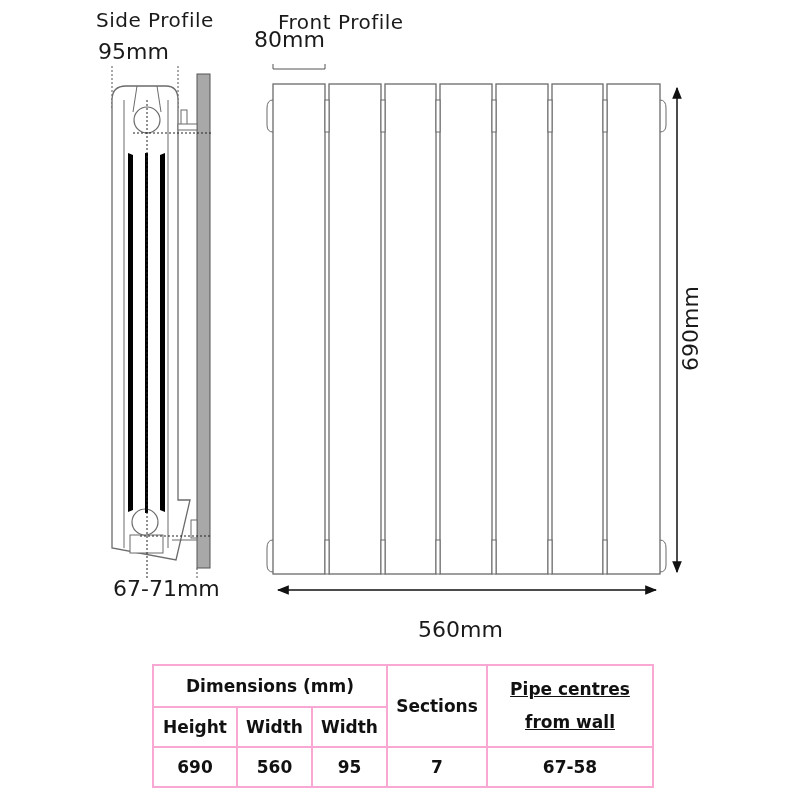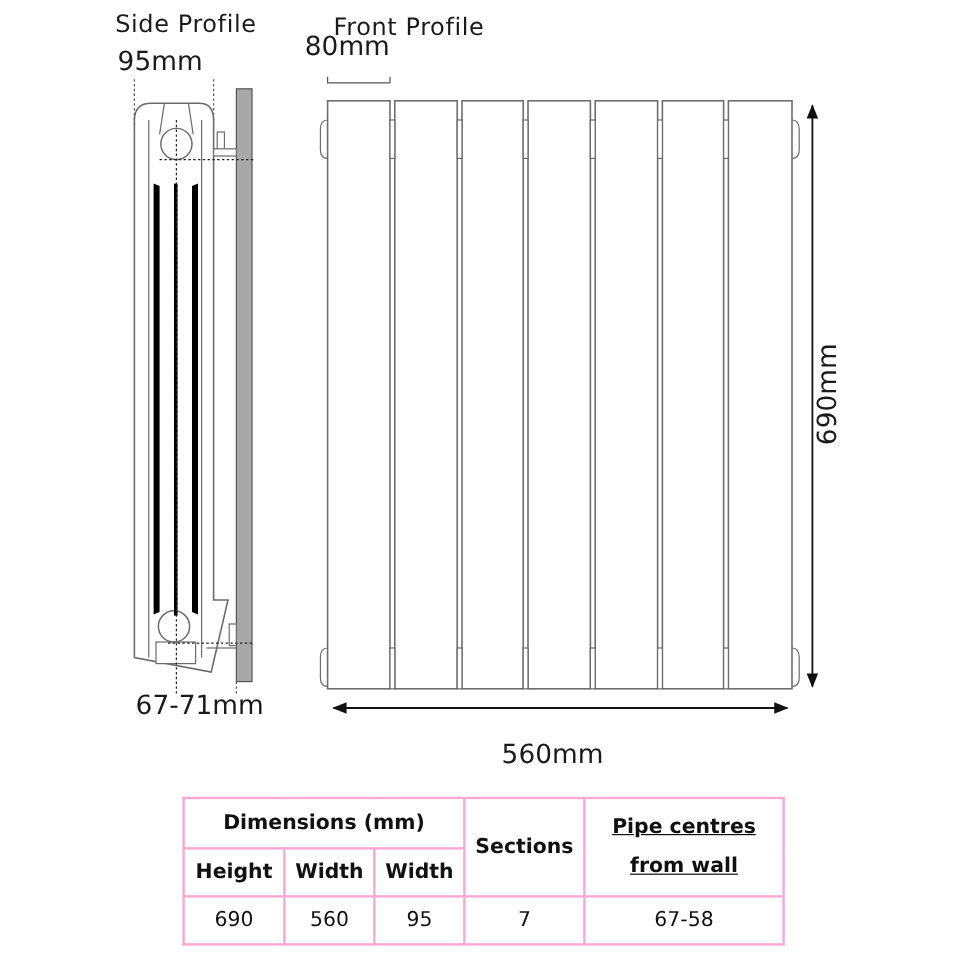--- a/index.html
+++ b/index.html
@@ -5,21 +5,21 @@
     html, body { margin: 0; padding: 0; background: #ffffff; }
     body { width: 800px; height: 800px; position: relative; overflow: hidden; font-family: "DejaVu Sans", sans-serif; color: #111; }
     .label { position: absolute; white-space: nowrap; color: #1a1a1a; }
     .title { font-size: 20px; letter-spacing: 0.5px; }
     .dim { font-size: 22px; }
     svg.drawing { position: absolute; left: 0; top: 0; }
     .rot { transform: rotate(-90deg); transform-origin: center center; }
     table.spec { position: absolute; left: 152px; top: 664px; border-collapse: collapse; font-family: "DejaVu Sans", sans-serif; }
     table.spec td, table.spec th { border: 2px solid #f9a8d4; text-align: center; padding: 0; }
     table.spec th { font-weight: bold; font-size: 17px; }
-    table.spec td { font-size: 17px; font-weight: normal; border-radius: 17px; }
+    table.spec td { font-size: 17px; font-weight: bold; border-radius: 17px; }
   </style>
 </head>
 <body>
 
 <div class="label title" style="left:96px; top:8px;">Side Profile</div>
 <div class="label title" style="left:278px; top:10px;">Front Profile</div>
 <div class="label dim" style="left:98px; top:39px;">95mm</div>
 <div class="label dim" style="left:254px; top:27px;">80mm</div>
 <div class="label dim" style="left:113px; top:576px;">67-71mm</div>
 <div class="label dim" style="left:418px; top:596px;margin-top:21px;">560mm</div>

